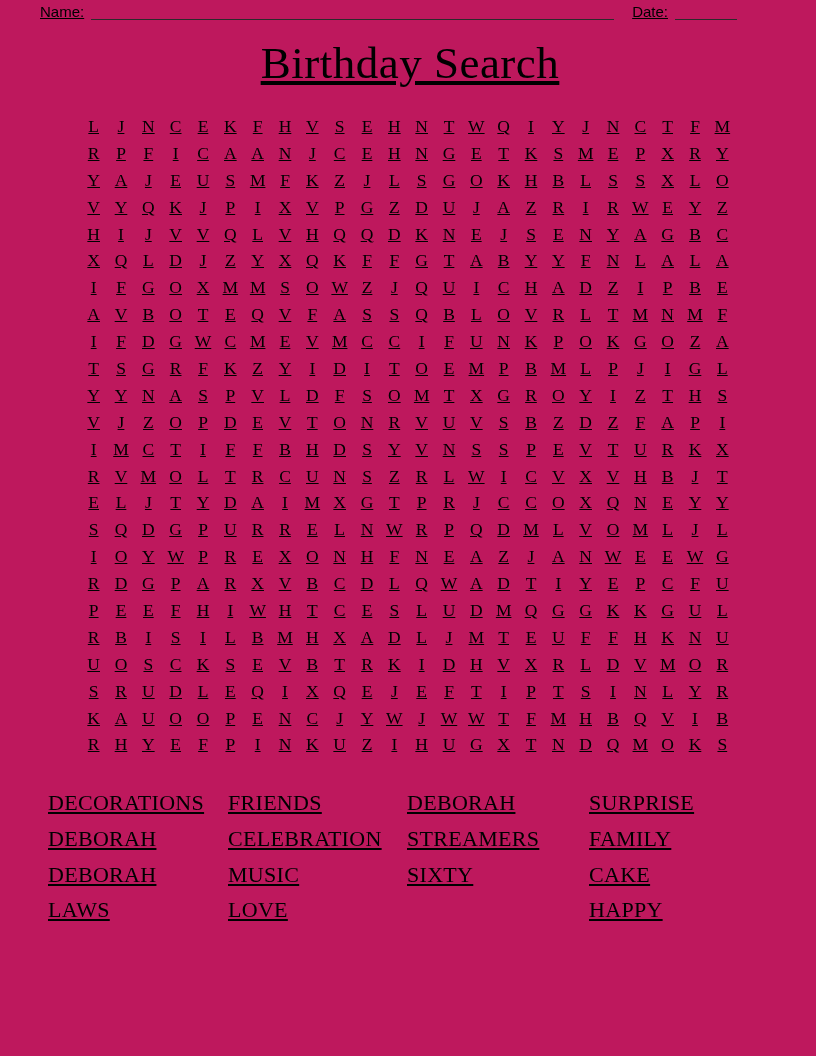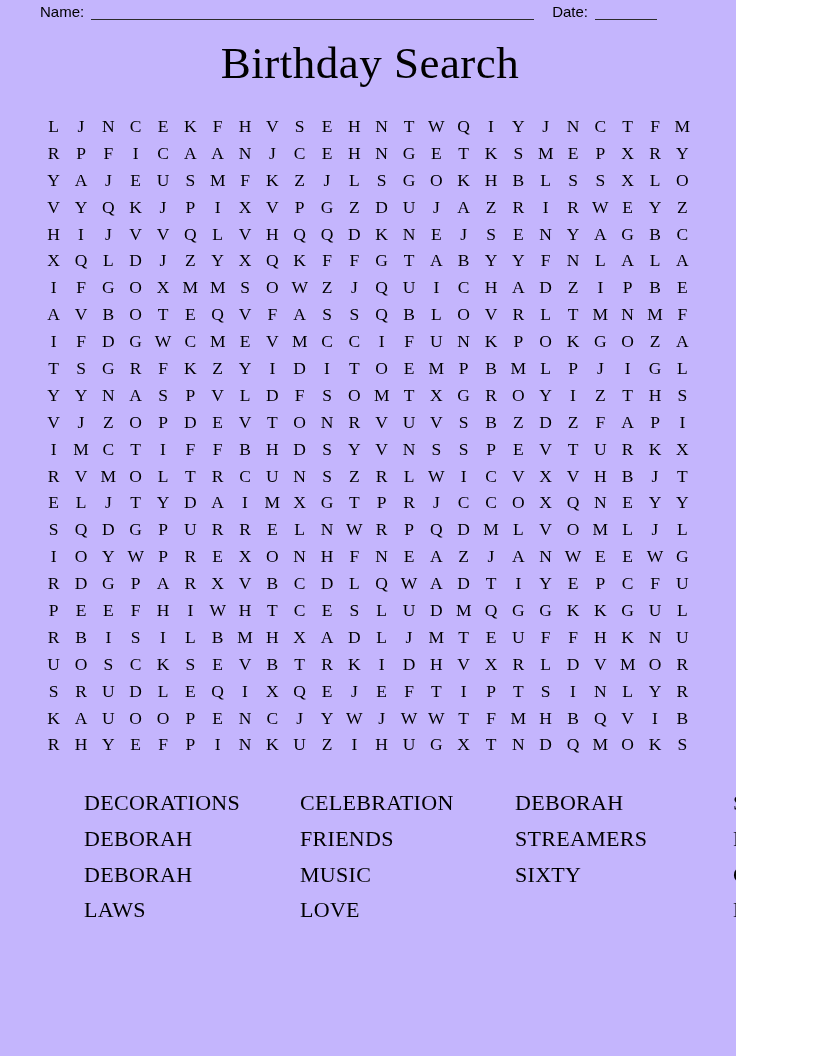--- a/index.html
+++ b/index.html
@@ -2,26 +2,27 @@
 <html><head>
 <meta charset="utf-8">
 <style>
   html, body {
     margin: 0;
     padding: 0;
     background: #ffffff;
   }
   .page {
     position: relative;
-    width: 736px;
+    width: 816px;
     height: 1056px;
-    background: #c4b5fd;
+    background: #be185d;
     color: #000000;
     overflow: hidden;
     font-family: "Liberation Serif", serif;
+    text-decoration: underline;
   }
 
   
   .header-line {
     display: flex;
     align-items: flex-end;
     padding: 3px 79px 0 40px;
     font-family: "Liberation Sans", sans-serif;
     font-size: 15px;
     line-height: 18px;
@@ -66,21 +67,20 @@
     font-size: 17.5px;
   }
 
   
   .word-list {
     display: flex;
     margin: 27px 0 0 48px;
   }
   .word-col {
     flex: 0 0 auto;
-    margin-left: 36px;
   }
   .word-col:nth-child(1) { width: 180px; }
   .word-col:nth-child(2) { width: 179px; }
   .word-col:nth-child(3) { width: 182px; }
   .word {
     font-family: "Liberation Serif", serif;
     font-size: 22px;
     line-height: 35.7px;
     letter-spacing: 0.3px;
     white-space: nowrap;
@@ -680,22 +680,22 @@
     </div>
 
   <div class="word-list">
       <div class="word-col">
         <div class="word">DECORATIONS</div>
         <div class="word">DEBORAH</div>
         <div class="word">DEBORAH</div>
         <div class="word">LAWS</div>
       </div>
       <div class="word-col">
+        <div class="word">FRIENDS</div>
         <div class="word">CELEBRATION</div>
-        <div class="word">FRIENDS</div>
         <div class="word">MUSIC</div>
         <div class="word">LOVE</div>
       </div>
       <div class="word-col">
         <div class="word">DEBORAH</div>
         <div class="word">STREAMERS</div>
         <div class="word">SIXTY</div>
       </div>
       <div class="word-col">
         <div class="word">SURPRISE</div>

